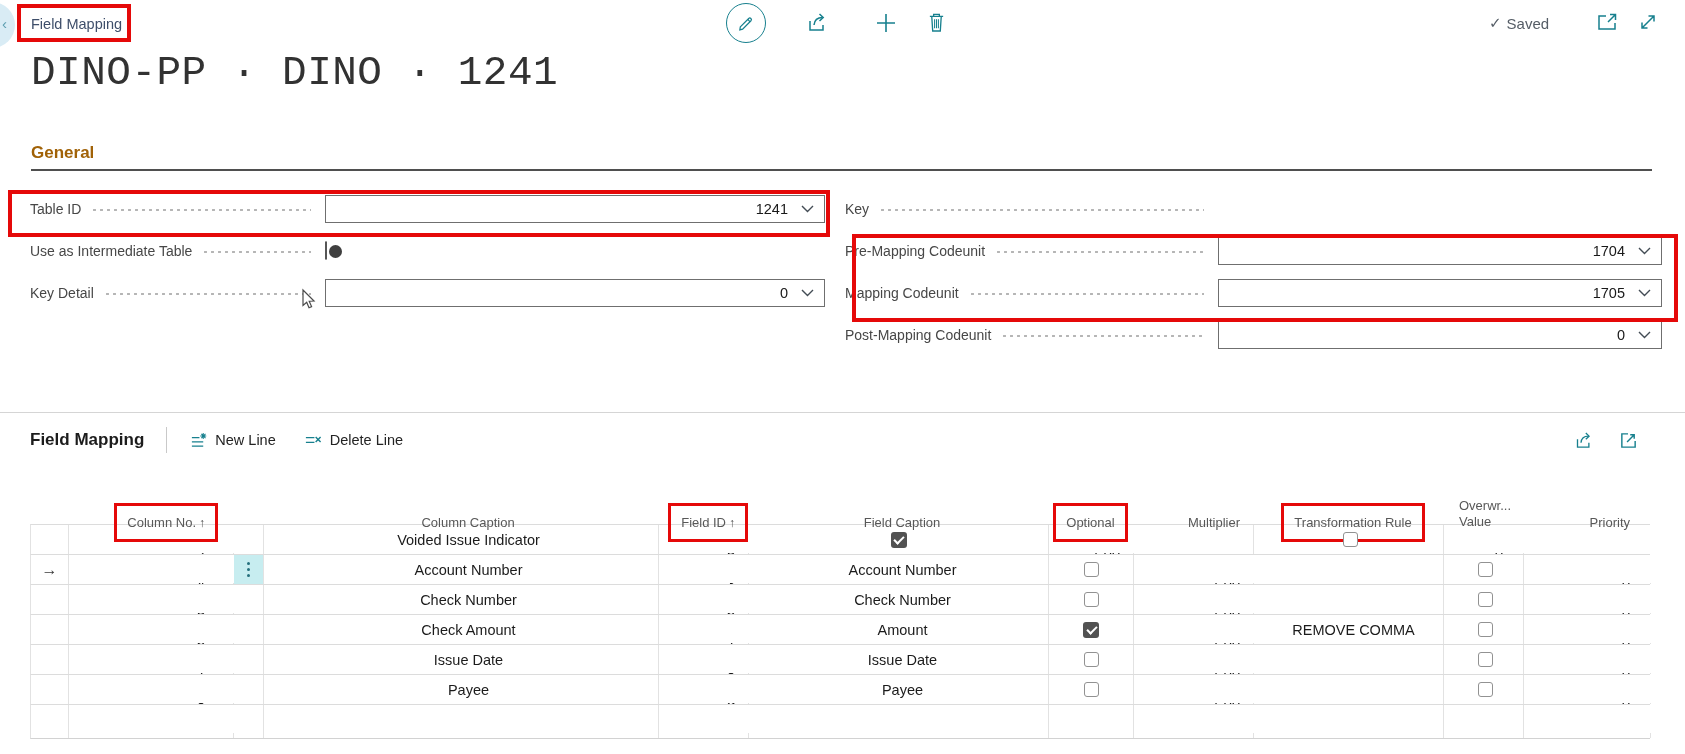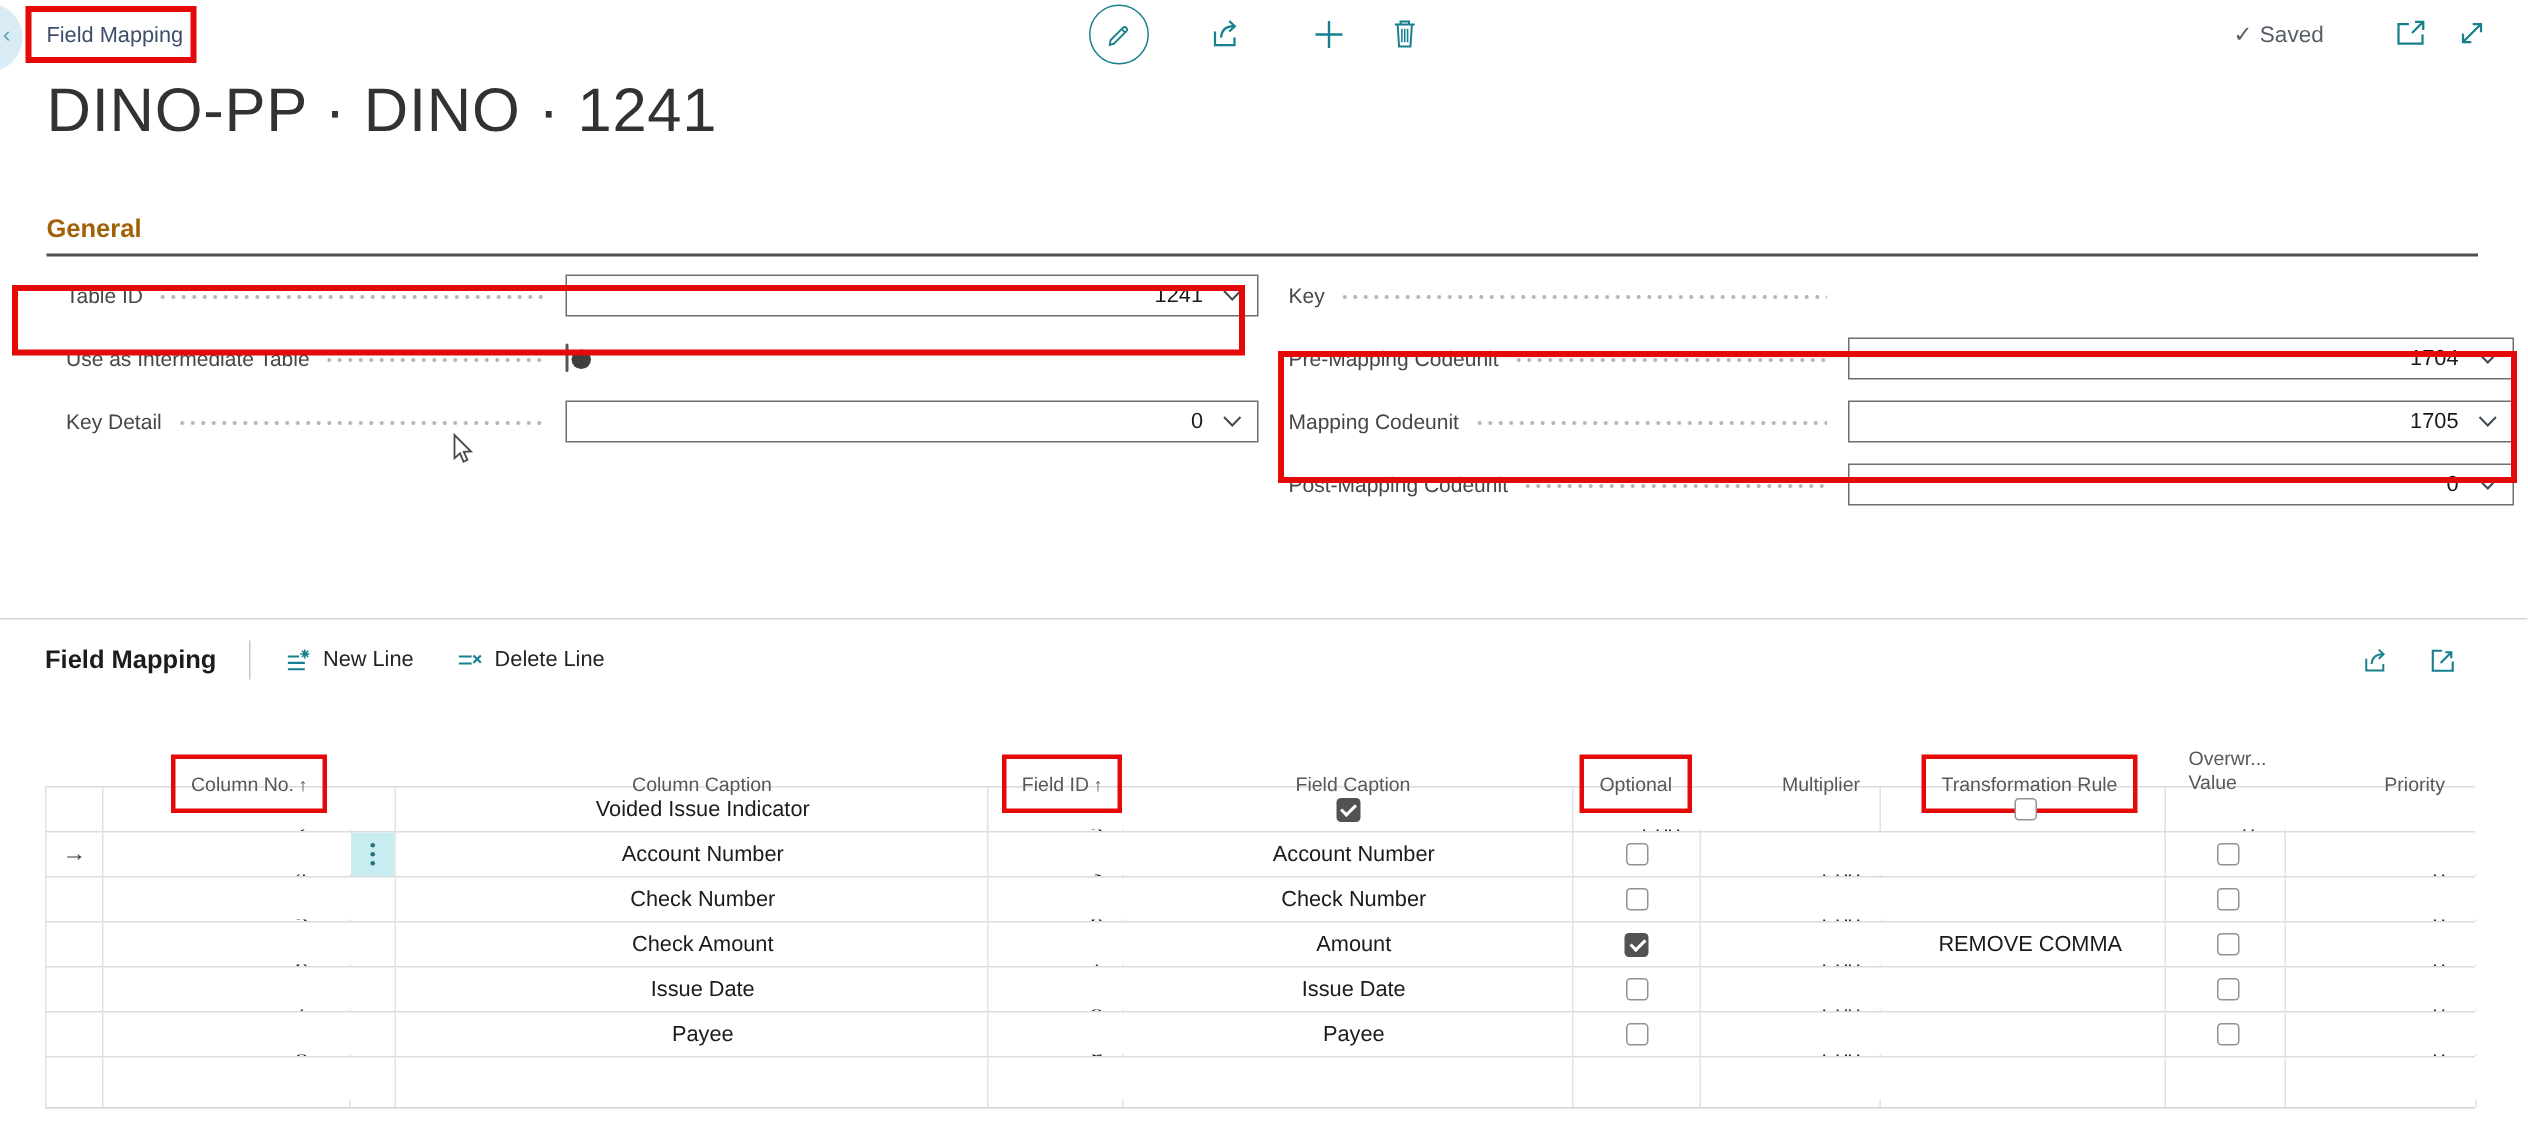--- a/index.html
+++ b/index.html
@@ -17,35 +17,35 @@
   #pencil-circle{left:726px;top:3px;width:40px;height:40px;border:1.5px solid #17808e;border-radius:50%;
     box-sizing:border-box;display:flex;align-items:center;justify-content:center;}
   #share-icon{left:806px;top:12px;}
   #plus-icon{left:875px;top:12px;}
   #trash-icon{left:927px;top:11px;}
   #saved-box{left:1489px;top:14px;font-size:15px;color:#555d66;display:flex;gap:5px;align-items:center;}
   #open-window-icon{left:1596px;top:12px;}
   #expand-icon{left:1638px;top:12px;}
 
   
-  #page-title{left:31px;top:50px;font-size:41px;font-weight:300;color:#323232;letter-spacing:.5px;}
+  #page-title{left:31px;top:50px;font-size:41px;font-weight:300;color:#323232;letter-spacing:.5px;font-family:Liberation Mono, monospace;}
 
   
   #general-title{left:31px;top:143px;font-size:17px;font-weight:bold;color:#a16207;}
   #general-rule{left:31px;top:169px;width:1621px;height:2px;background:#4f4f4f;}
-  .gen-col{top:176px;margin-left:14px;}
+  .gen-col{top:188px;}
   #gen-left{left:30px;width:795px;}
   #gen-right{left:845px;width:817px;}
   .f-row{display:flex;align-items:center;height:42px;}
   .f-label{flex:none;font-size:14px;color:#474747;white-space:nowrap;}
   .f-dots{flex:1;height:4px;margin:2px 14px 0 10px;
     background-image:radial-gradient(circle,#b5b5b5 1.1px,transparent 1.5px);
     background-size:7px 4px;background-repeat:repeat-x;background-position:0 50%;}
   .f-control{flex:none;}
-  #gen-left .f-control{width:462px;}
+  #gen-left .f-control{width:500px;}
   #gen-right .f-control{width:444px;}
   .inp{box-sizing:border-box;height:28px;border:1px solid #6f6f6f;background:#fff;display:flex;
     align-items:center;font-size:14.5px;color:#191919;padding:0 10px;width:100%;cursor:text;}
   .inp.num{justify-content:flex-end;gap:13px;padding-right:10px;}
   .inp-disabled{box-sizing:border-box;height:28px;background:#e9ebee;width:100%;}
   .toggle{position:relative;width:44px;height:22px;border:1.5px solid #565656;border-radius:12px;
     box-sizing:border-box;background:#fff;cursor:pointer;}
   .toggle .knob{position:absolute;left:3px;top:2.5px;width:13px;height:13px;border-radius:50%;background:#3f3f3f;}
   .redbox-overlay{border:4px solid #e50909;box-sizing:border-box;pointer-events:none;z-index:5;}
   #box-tableid{left:8px;top:190px;width:822px;height:47px;}

